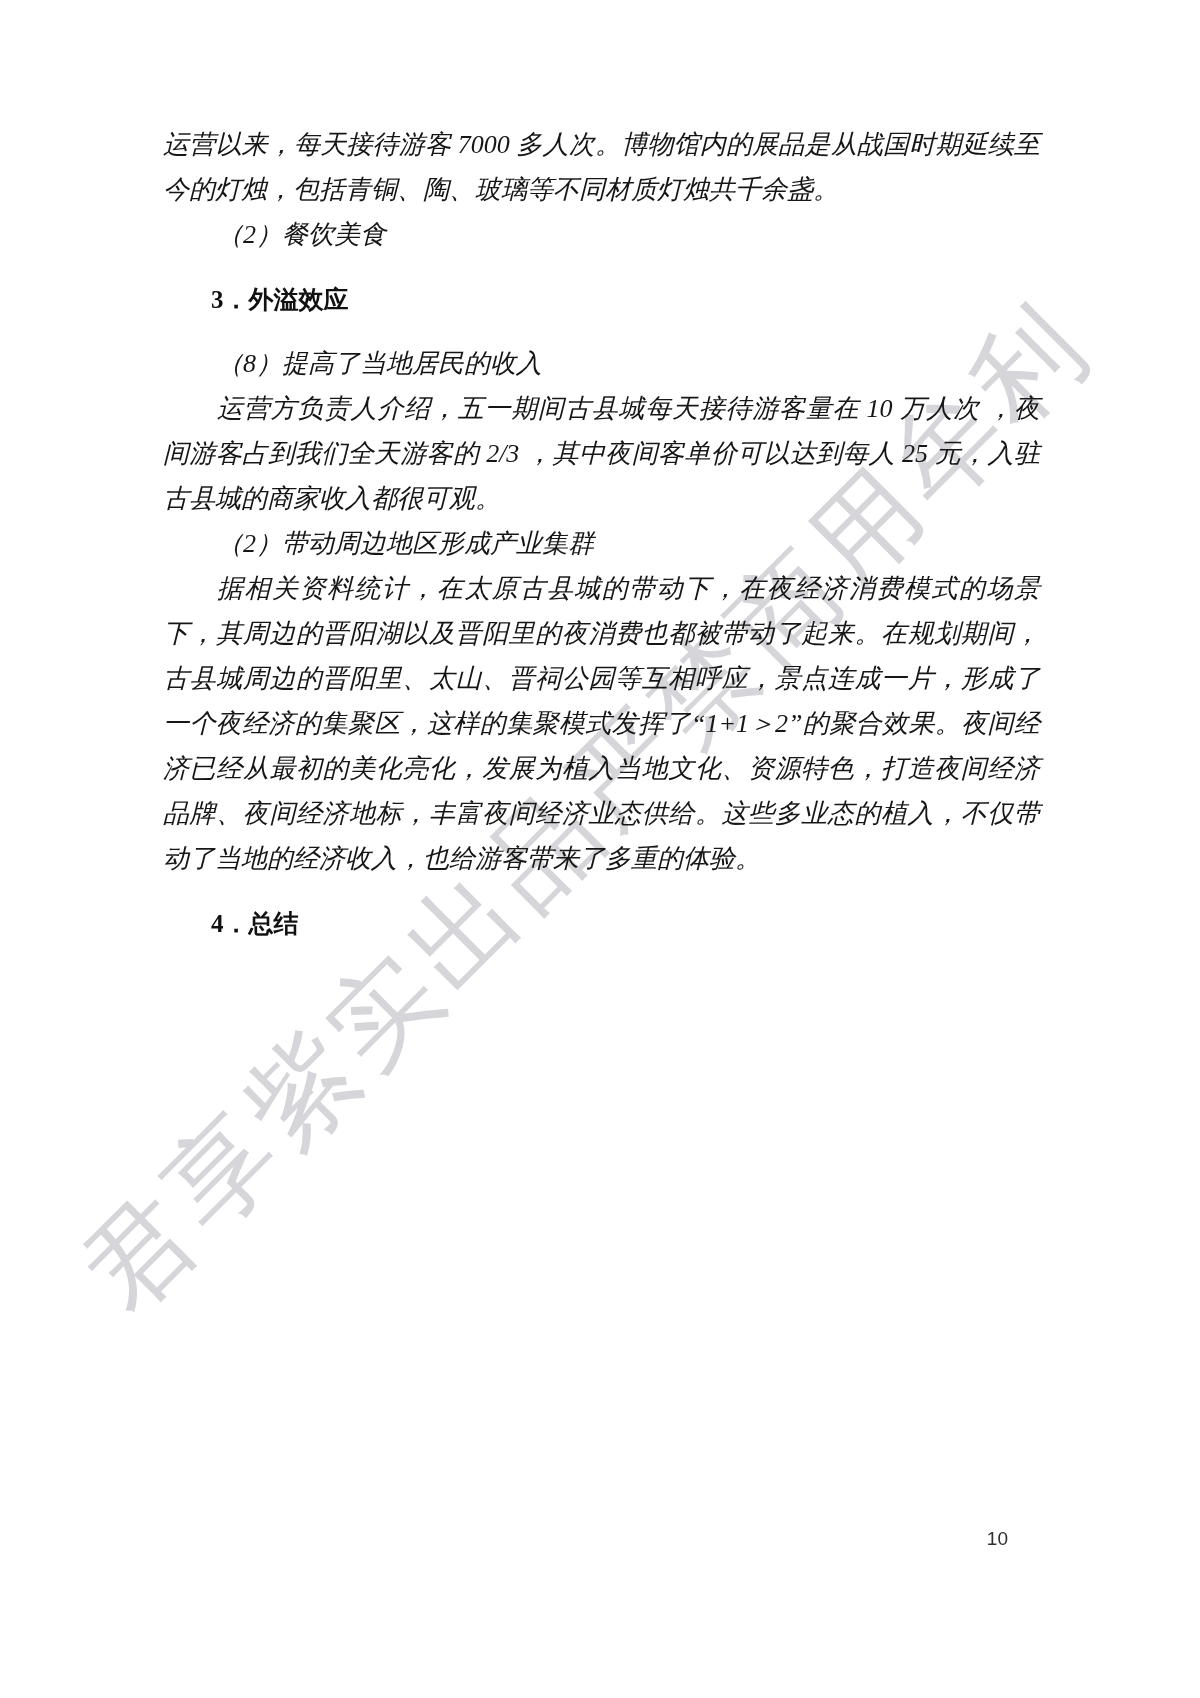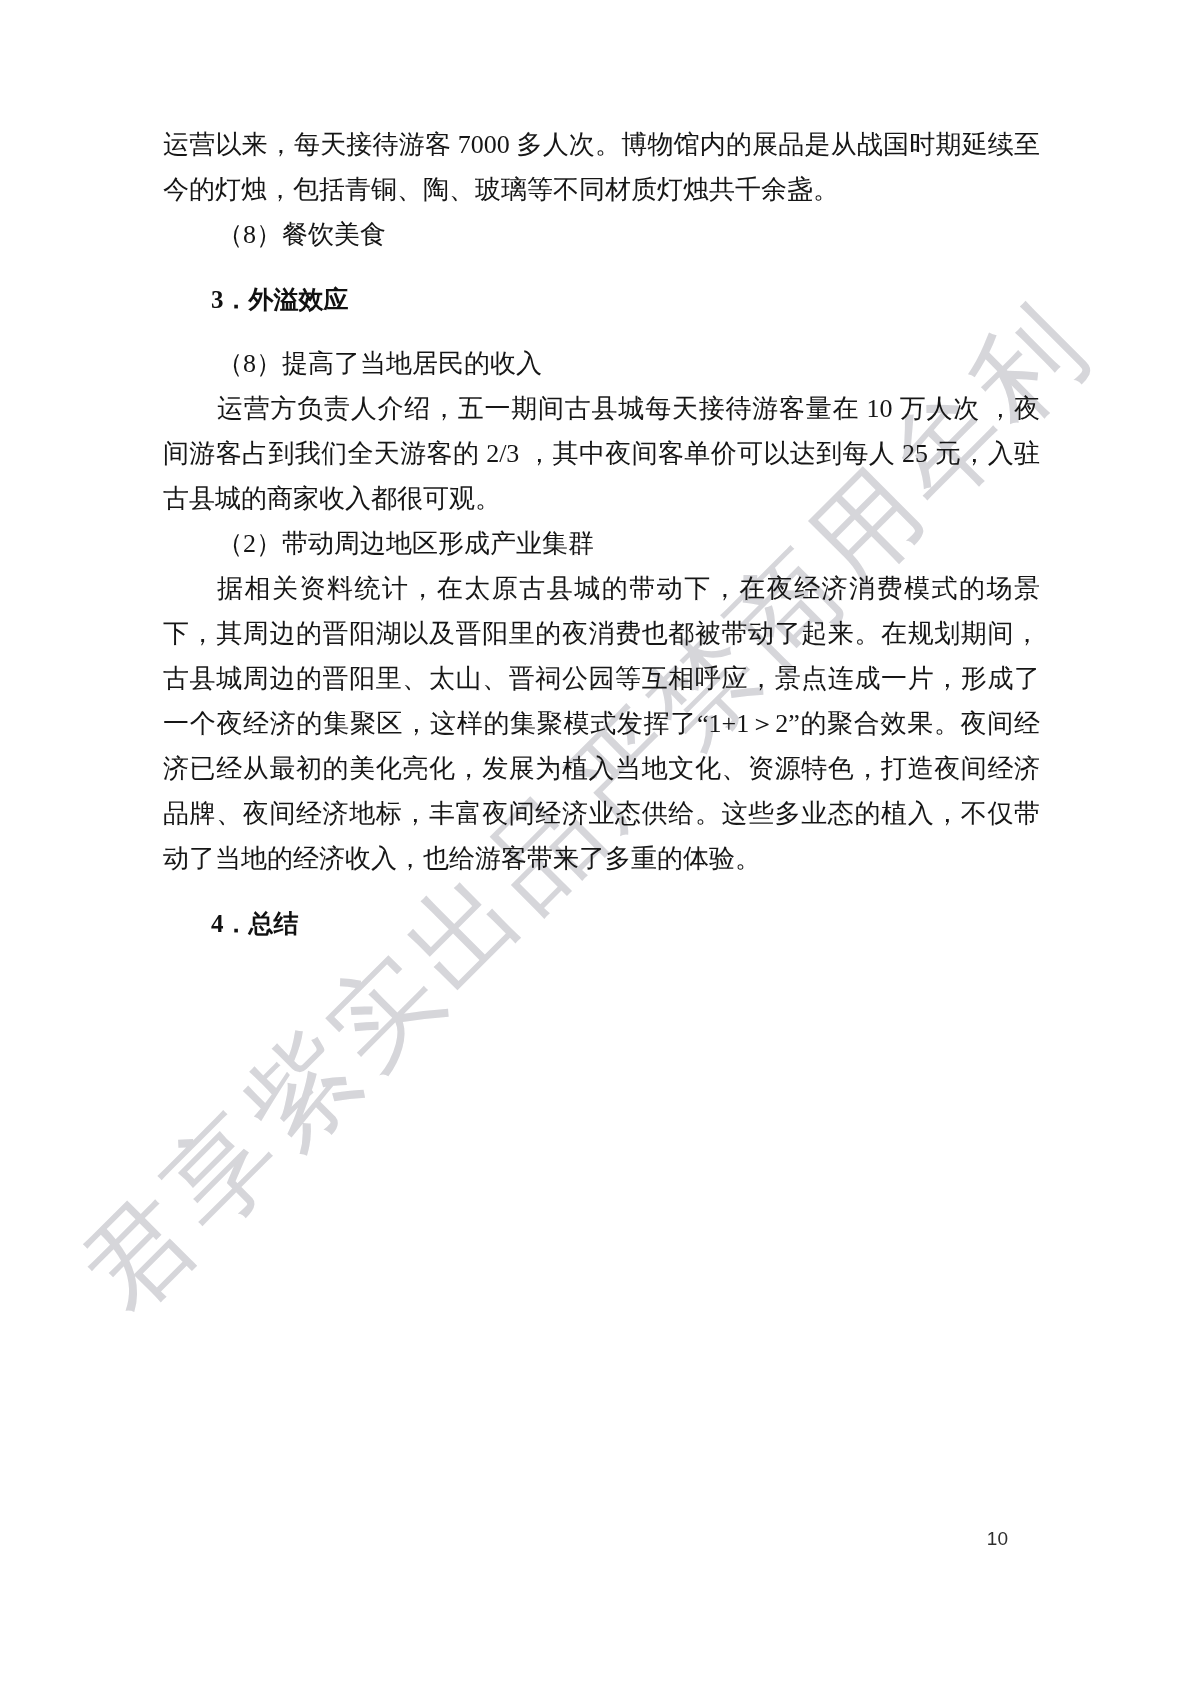--- a/index.html
+++ b/index.html
@@ -39,20 +39,21 @@
     top: 122px;
     width: 877px;
     z-index: 2;
     color: #161616;
   }
   .content p {
     margin: 0;
     font-size: 26px;
     line-height: 45px;
     text-align: justify;
+    font-style: italic;
   }
   .content p.indent {
     text-indent: 54px;
   }
   .content h2.sec-heading {
     margin: 20px 0 18px 0;
     padding-left: 48px;
     font-size: 25px;
     line-height: 46px;
     font-weight: bold;
@@ -70,21 +71,21 @@
 </style>
 </head>
 <body>
 
 <div class="page">
 
   <div class="watermark">君享紫实出品严禁商用牟利</div>
 
   <div class="content">
     <p>运营以来，每天接待游客 7000 多人次。博物馆内的展品是从战国时期延续至今的灯烛，包括青铜、陶、玻璃等不同材质灯烛共千余盏。</p>
-    <p class="indent">（8）餐饮美食</p>
+    <p class="indent">（2）餐饮美食</p>
     <h2 class="sec-heading">3．外溢效应</h2>
     <p class="indent">（8）提高了当地居民的收入</p>
     <p class="indent">运营方负责人介绍，五一期间古县城每天接待游客量在 10 万人次 ，夜间游客占到我们全天游客的 2/3 ，其中夜间客单价可以达到每人 25 元，入驻古县城的商家收入都很可观。</p>
     <p class="indent">（2）带动周边地区形成产业集群</p>
     <p class="indent">据相关资料统计，在太原古县城的带动下，在夜经济消费模式的场景下，其周边的晋阳湖以及晋阳里的夜消费也都被带动了起来。在规划期间，古县城周边的晋阳里、太山、晋祠公园等互相呼应，景点连成一片，形成了一个夜经济的集聚区，这样的集聚模式发挥了“1+1＞2”的聚合效果。夜间经济已经从最初的美化亮化，发展为植入当地文化、资源特色，打造夜间经济品牌、夜间经济地标，丰富夜间经济业态供给。这些多业态的植入，不仅带动了当地的经济收入，也给游客带来了多重的体验。</p>
     <h2 class="sec-heading">4．总结</h2>
   </div>
 
   <div class="page-number">10</div>
 

